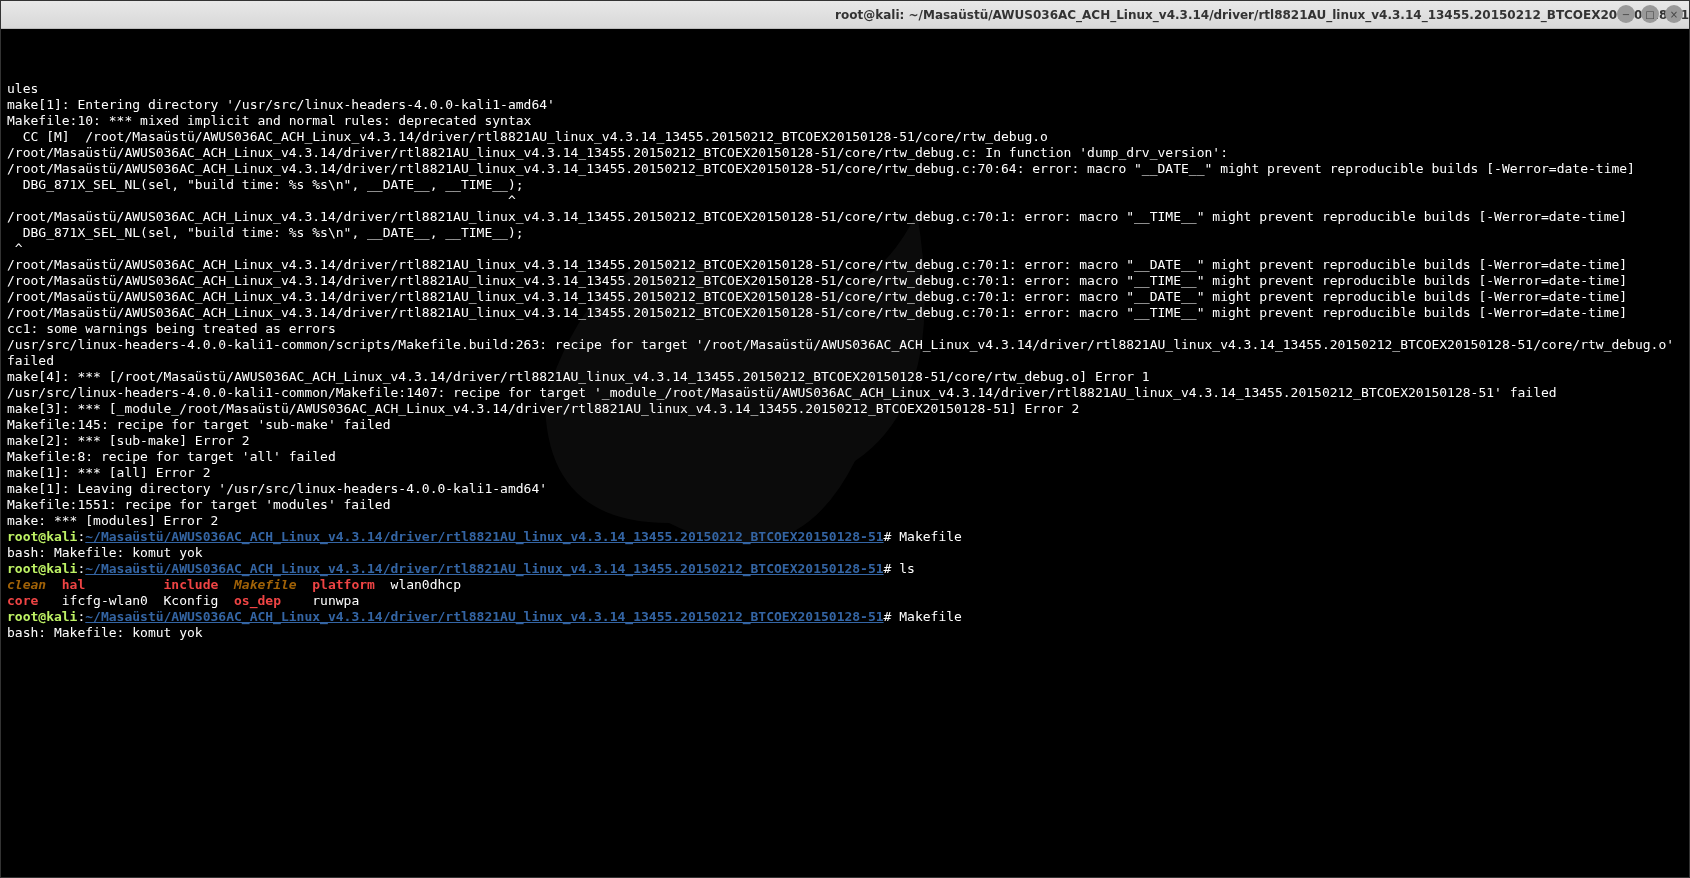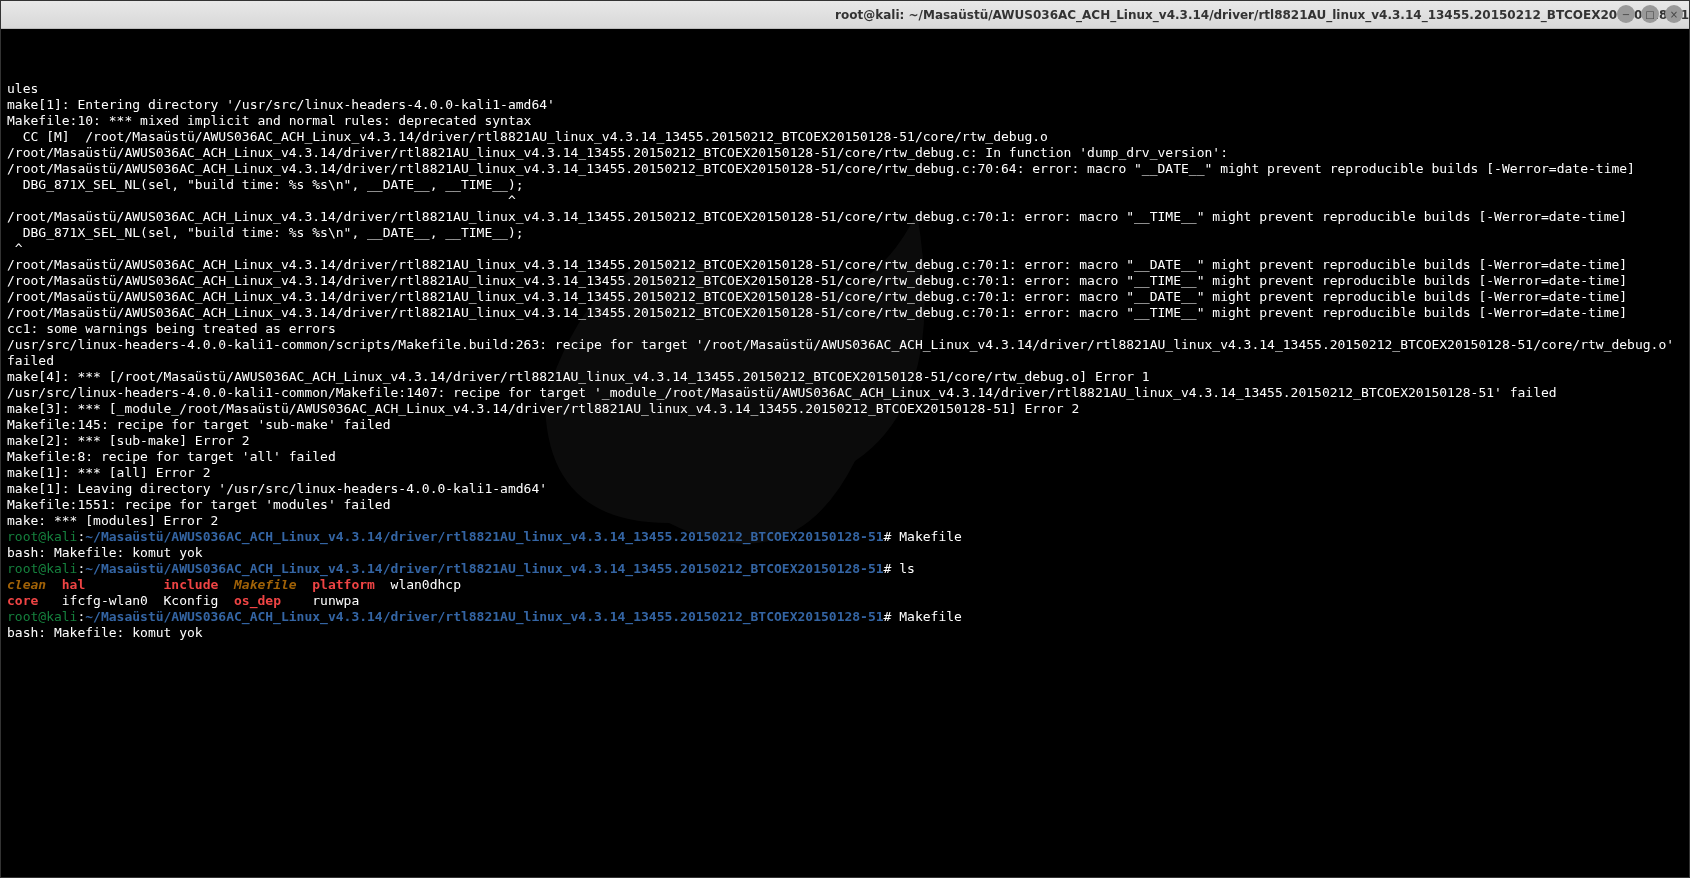--- a/index.html
+++ b/index.html
@@ -80,22 +80,22 @@
       overflow: hidden;
       white-space: pre-wrap;
       word-break: break-all;
       position: relative;
       border-radius: 11px;
     }
     .term-line {
       white-space: pre-wrap;
       word-break: break-all;
     }
-    .prompt-user { color: #15803d; font-weight: normal; }
-    .prompt-path { color: #3465a4; font-weight: bold; }
+    .prompt-user { color: #bef264; font-weight: bold; }
+    .prompt-path { color: #3465a4; font-weight: bold; text-decoration: underline; }
     .prompt-sep { color: #fff; }
     .ls-dir { color: #ef4444; font-weight: bold; }
     .ls-exec { color: #a16207; font-weight: bold; font-style: italic; }
     .ls-plain { color: #fff; margin-top: 20px; }
     .dragon-bg {
        position: absolute;
        top: 60px;
        left: 420px;
        width: 620px;
        height: 620px;

